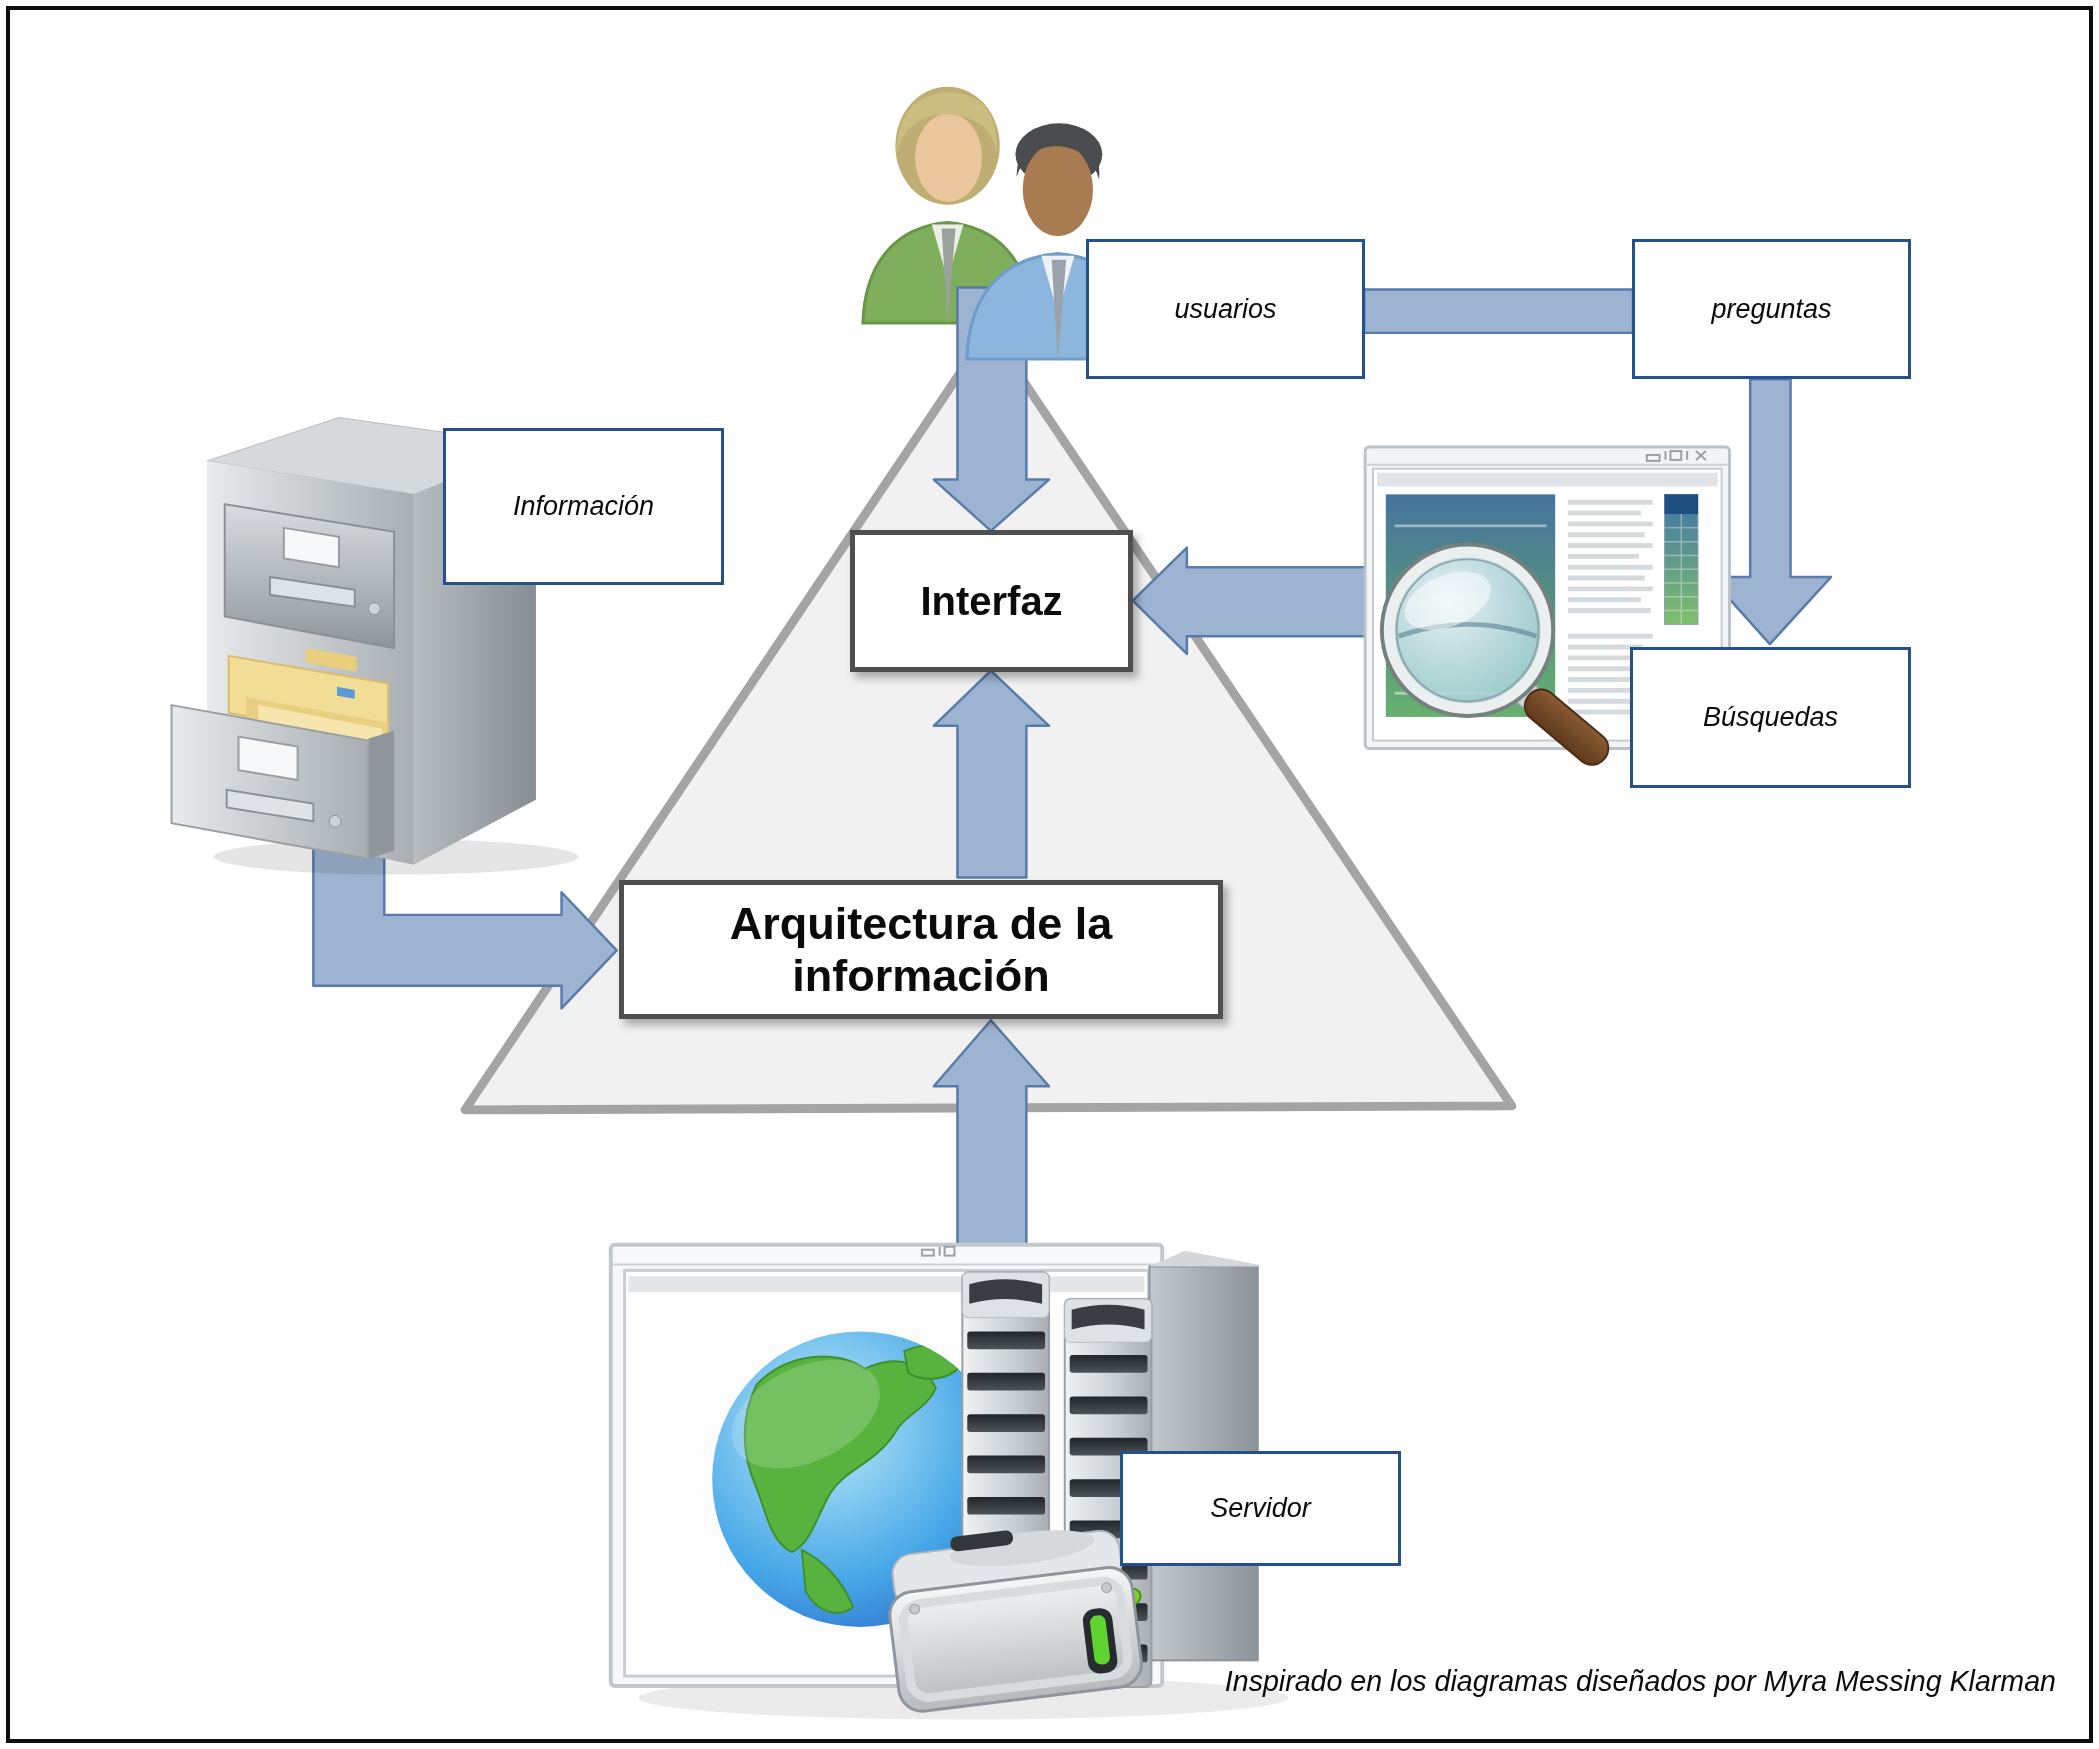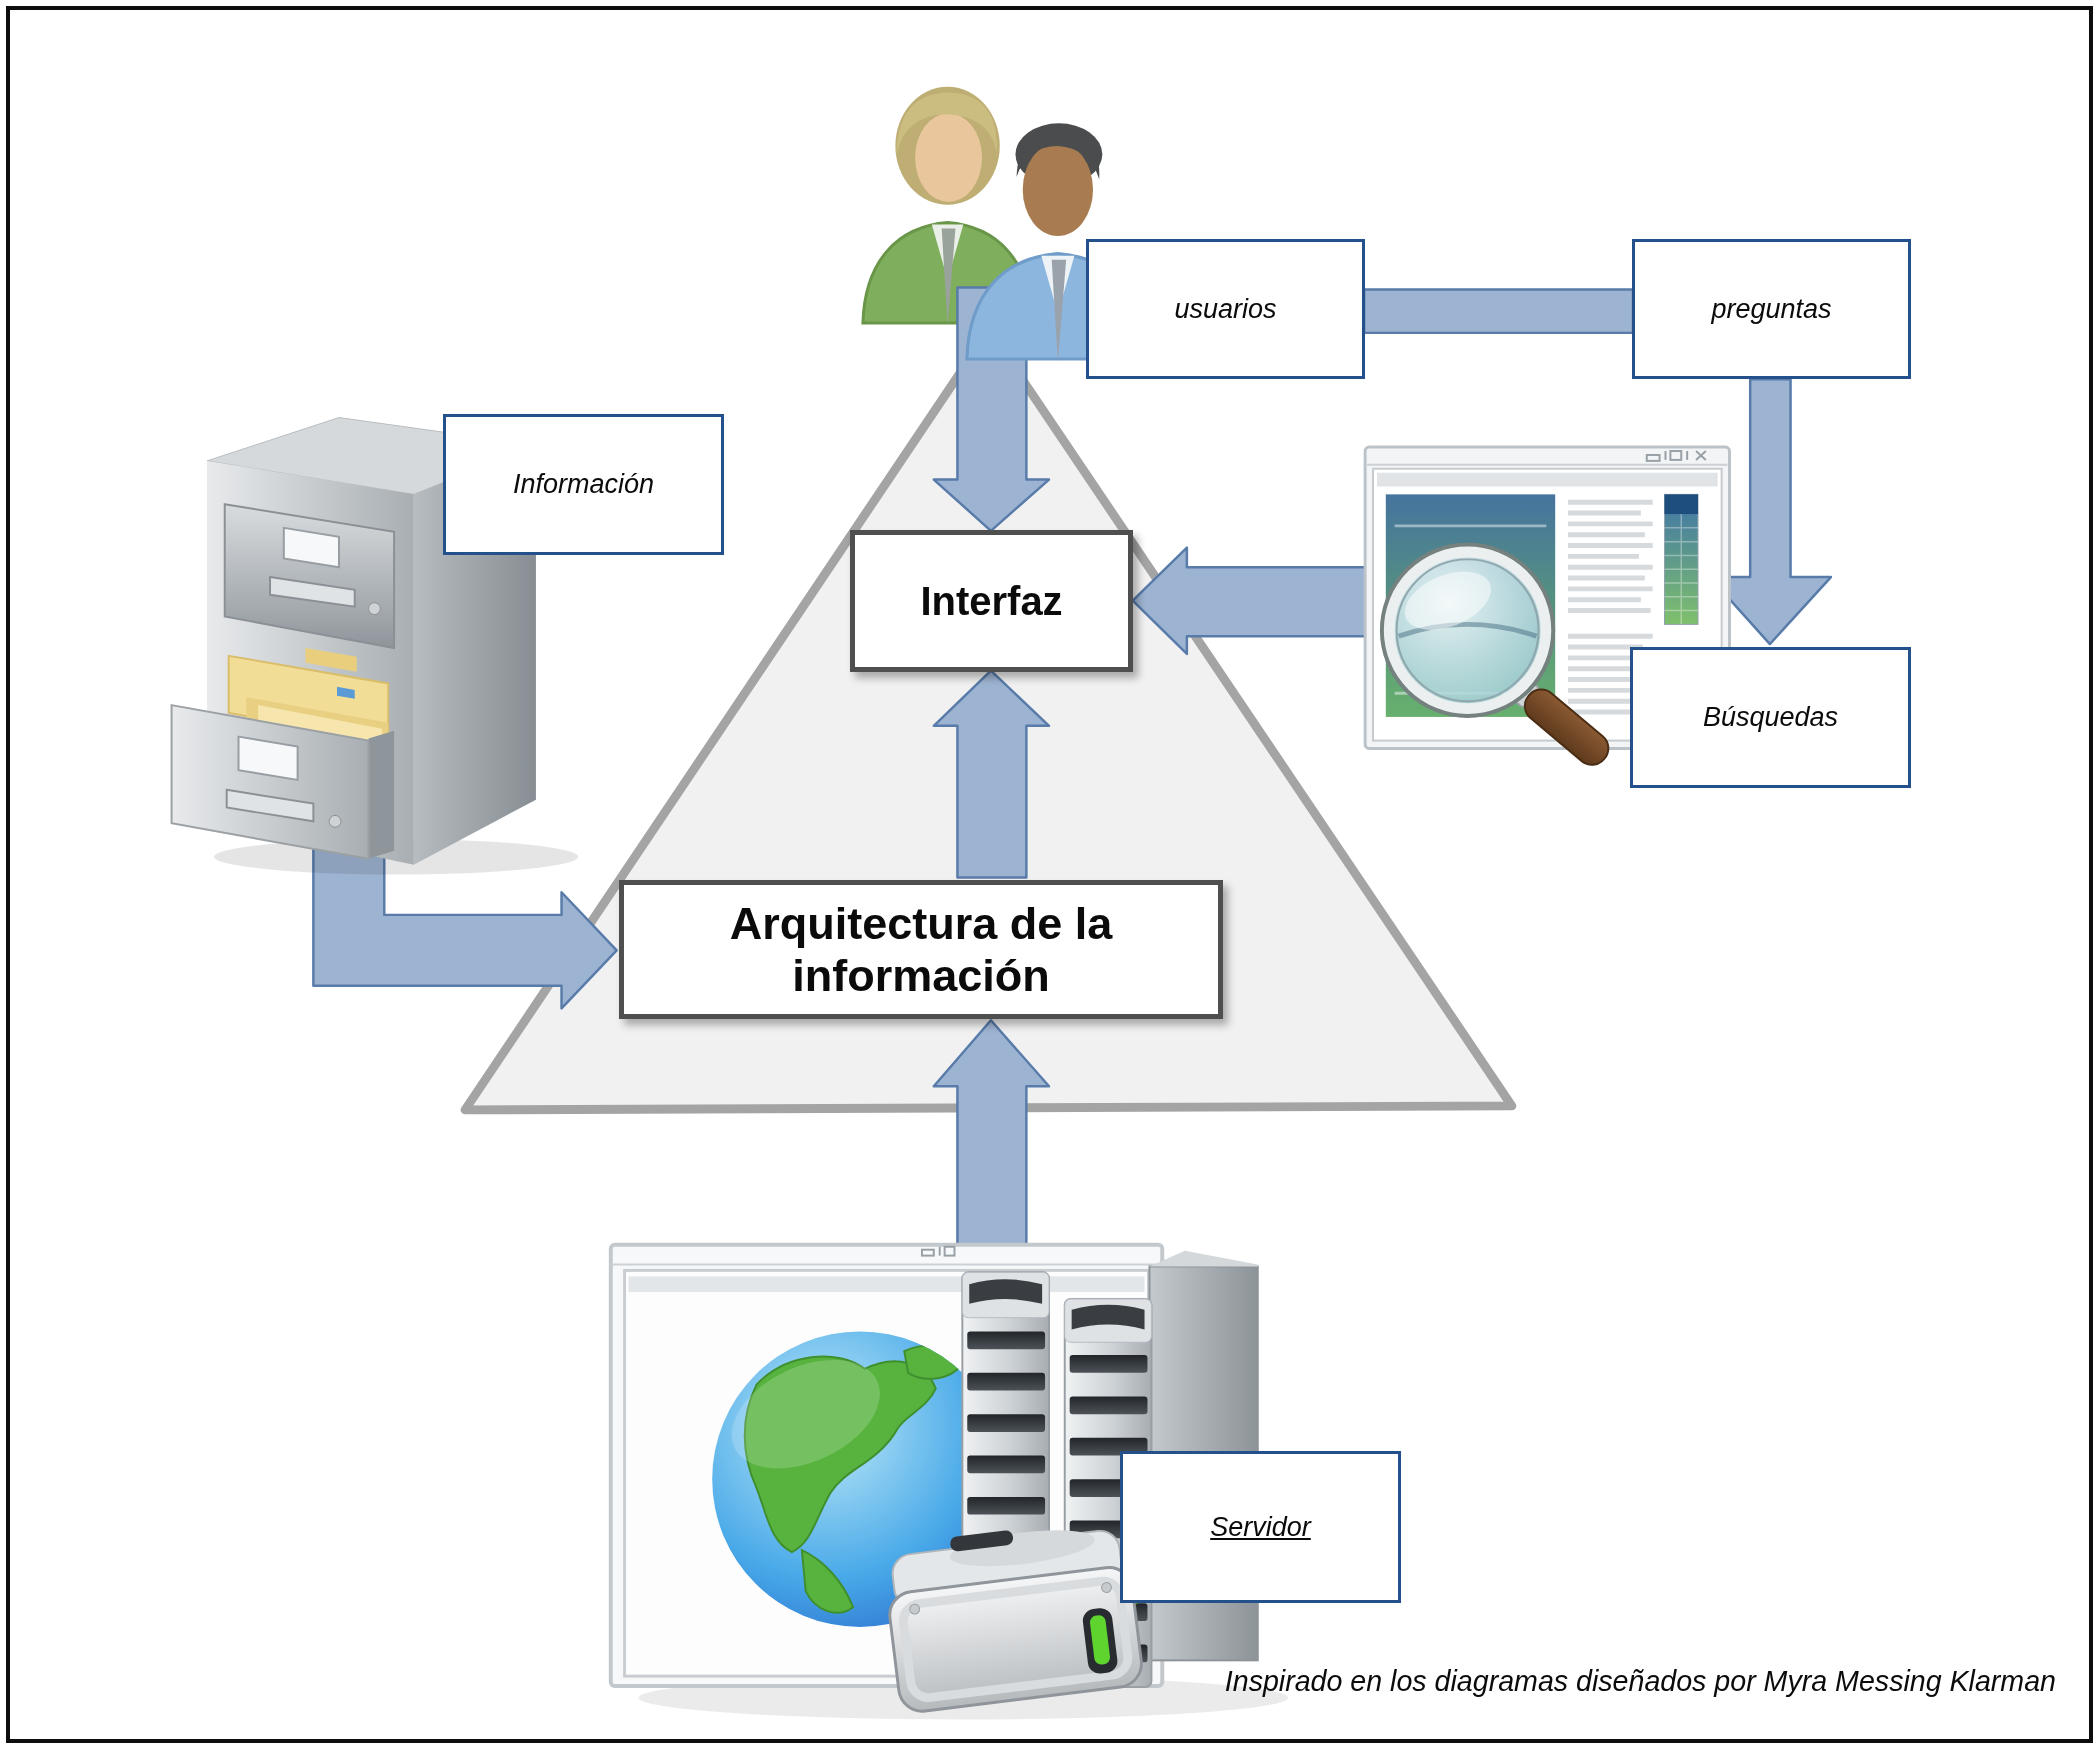--- a/index.html
+++ b/index.html
@@ -245,24 +245,24 @@
 
   <div class="box lbox" style="left:1086px;top:239px;width:279px;height:140px;">
     <span>usuarios</span>
   </div>
   <div class="box lbox" style="left:1632px;top:239px;width:279px;height:140px;">
     <span>preguntas</span>
   </div>
   <div class="box lbox" style="left:1630px;top:647px;width:281px;height:141px;">
     <span>Búsquedas</span>
   </div>
-  <div class="box lbox" style="left:443px;top:414px;width:281px;height:141px;align-items:center;">
+  <div class="box lbox" style="left:443px;top:428px;width:281px;height:157px;align-items:center;">
     <span>Información</span>
   </div>
-  <div class="box lbox" style="left:1120px;top:1451px;width:281px;height:152px;text-decoration:underline;">
+  <div class="box lbox" style="left:1120px;top:1451px;width:281px;height:115px;">
     <span>Servidor</span>
   </div>
 
   <div class="box tbox" style="left:850px;top:530px;width:283px;height:142px;font-size:40px;">
     <span>Interfaz</span>
   </div>
   <div class="box tbox" style="left:619px;top:880px;width:604px;height:139px;text-align:center;">
     <span>Arquitectura de la información</span>
   </div>
 

